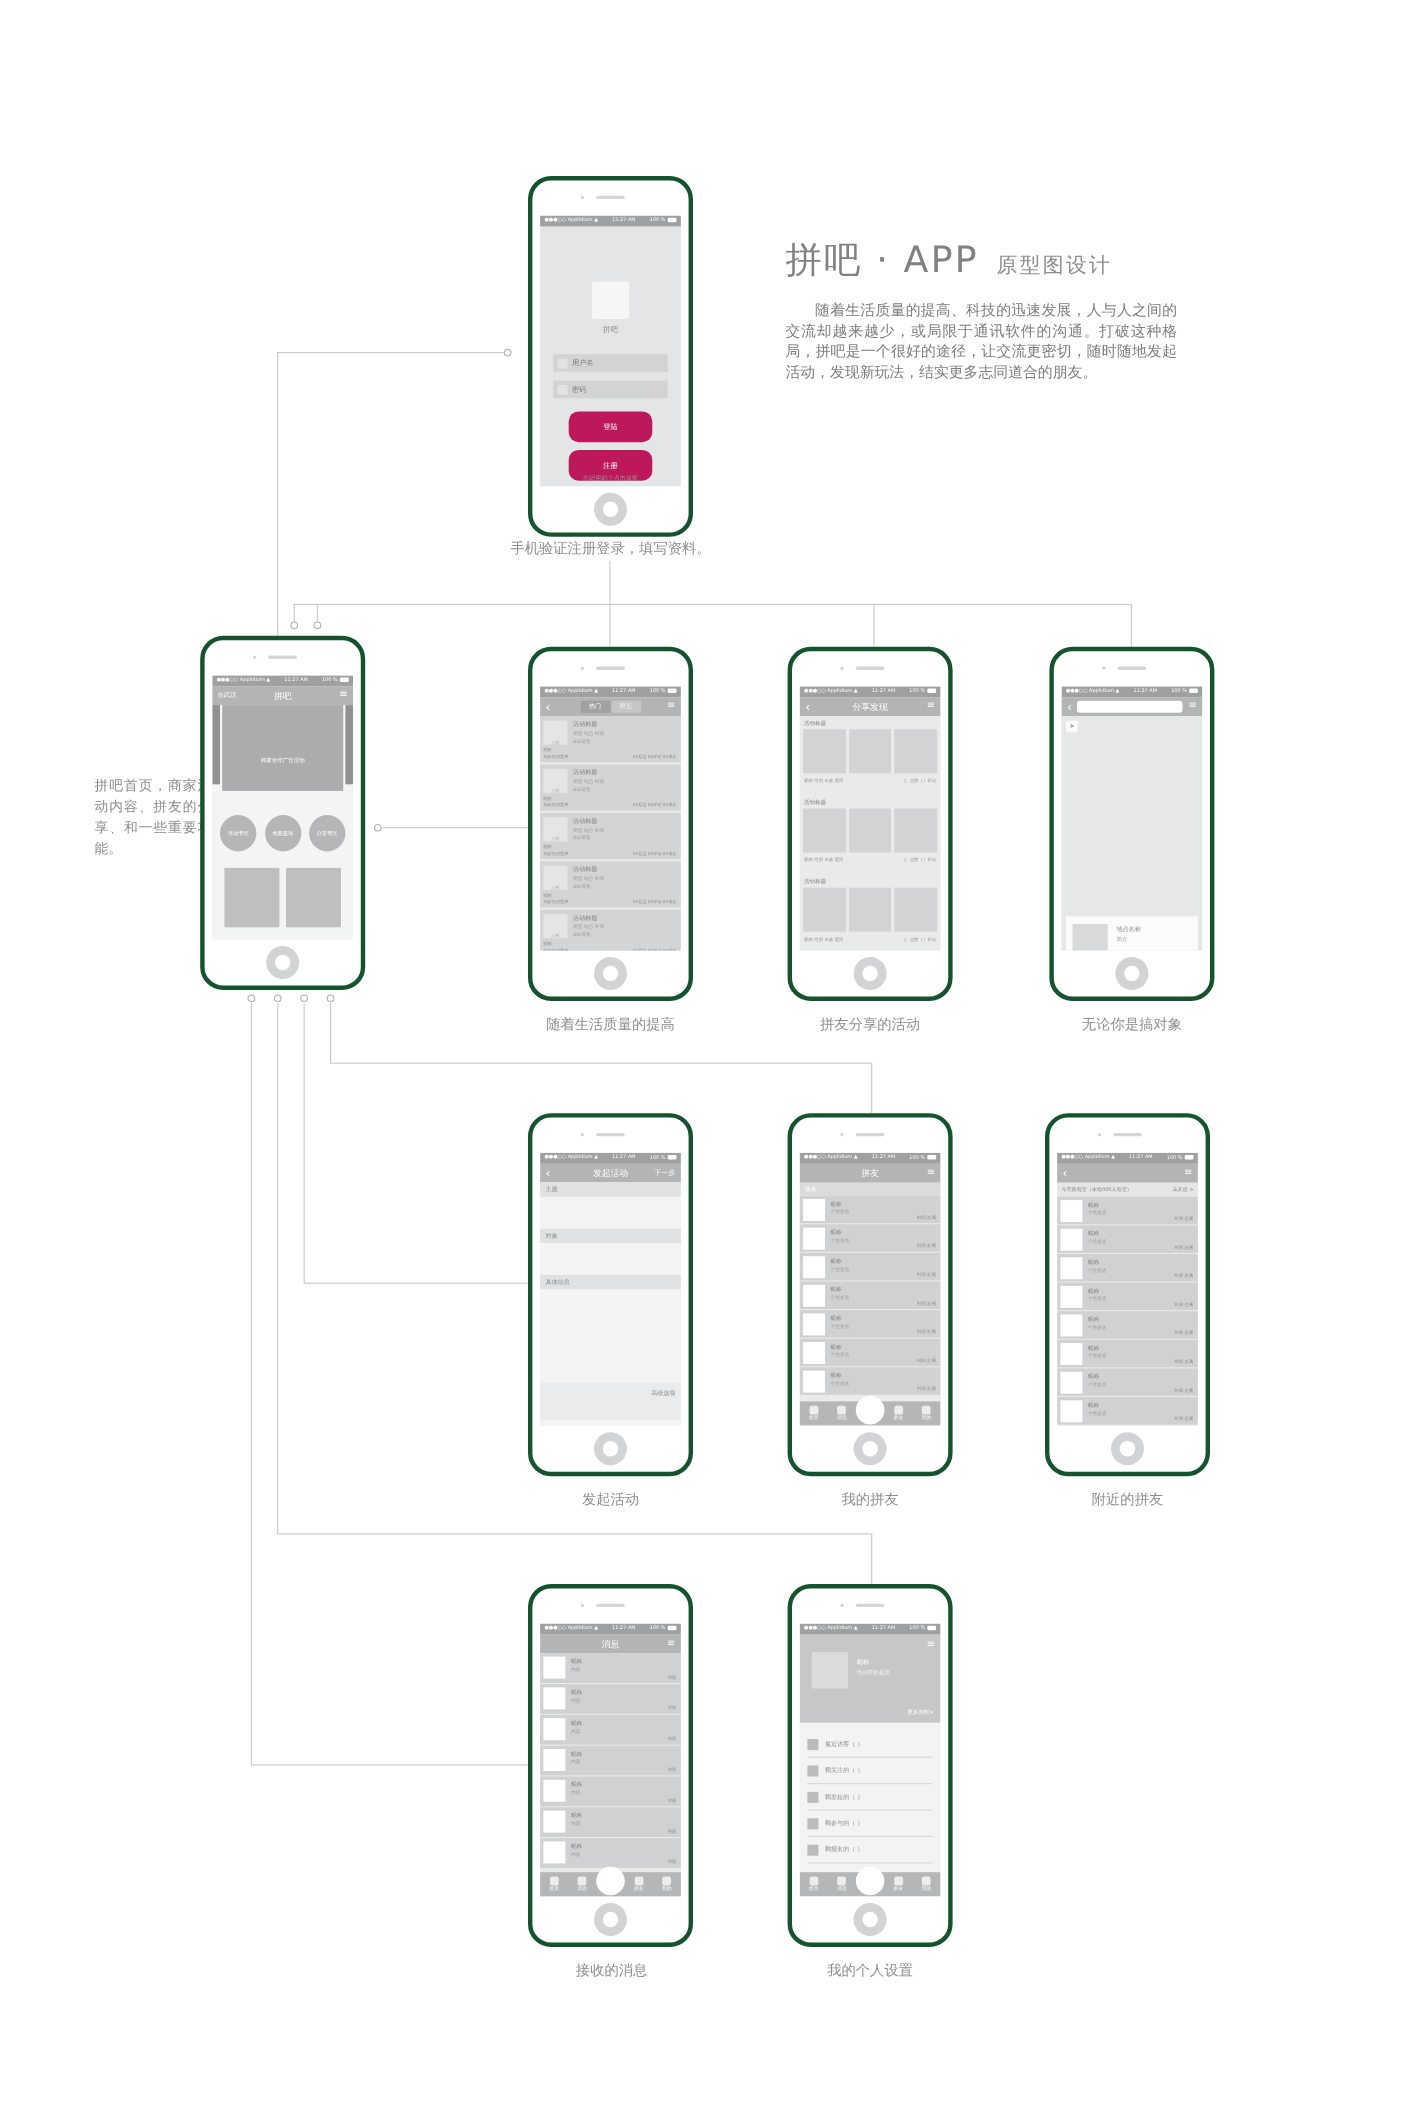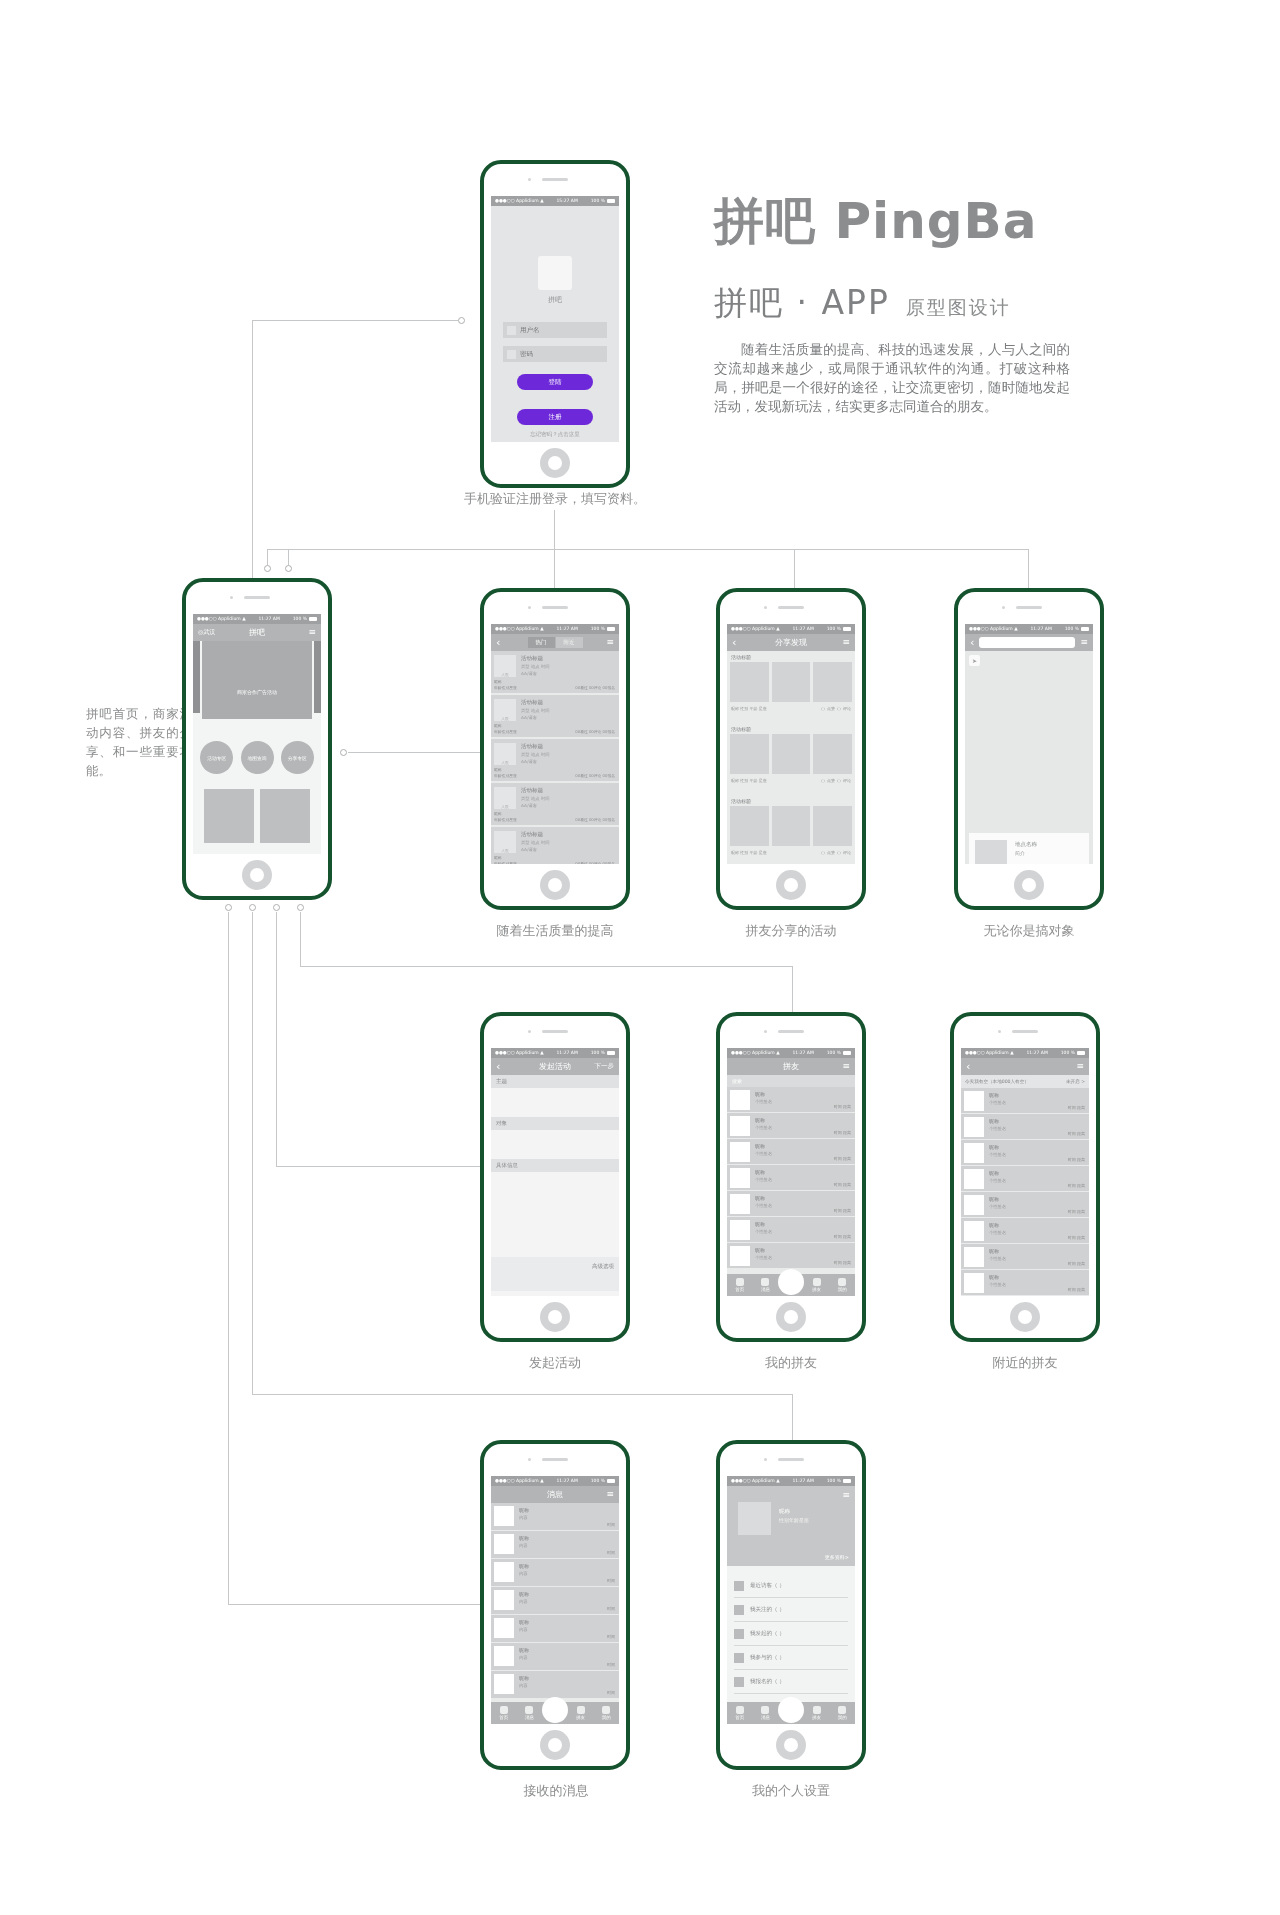--- a/index.html
+++ b/index.html
@@ -55,21 +55,21 @@
   .tab-center { flex:1; position:relative; }
   .center-circle { position:absolute; left:50%; top:-5px; transform:translateX(-50%); width:26px; height:26px; border-radius:50%; background:#fff; }
 
   
   .login-body { position:relative; height:100%; background:#e4e5e6; }
   .app-icon { position:absolute; top:50px; left:50%; transform:translateX(-50%); width:34px; height:34px; background:#f6f6f6; border-radius:3px; }
   .app-name { position:absolute; top:89px; left:0; right:0; text-align:center; font-size:7px; color:#8f9091; }
   .login-field { position:absolute; left:12px; right:12px; height:16px; background:#d2d3d4; display:flex; align-items:center; padding:0 4px; gap:4px; }
   .login-field .chk { width:9px; height:9px; background:#e2e3e4; }
   .login-field .flabel { font-size:6.5px; color:#77797b; }
-  .pill-btn { position:absolute; left:26px; right:26px; height:16px; background:#6d28d9; border-radius:9px; color:#fff; font-size:6.5px; display:flex; align-items:center; justify-content:center; }
+  .pill-btn { position:absolute; left:26px; right:26px; height:28px; background:#be185d; border-radius:9px; color:#fff; font-size:6.5px; display:flex; align-items:center; justify-content:center; }
   .forgot { position:absolute; bottom:14px; left:0; right:0; text-align:center; font-size:5.5px; color:#999b9c; }
 
   
   .home-body { position:relative; height:100%; background:#f3f4f4; }
   .banner { position:absolute; top:0; left:0; right:0; height:82px; }
   .banner .strip { position:absolute; top:0; bottom:10px; width:7px; background:#8f9192; }
   .banner .strip.l { left:0; } .banner .strip.r { right:0; }
   .banner .slide { position:absolute; left:9px; right:9px; top:0; bottom:4px; background:#aaacad; }
   .banner .bl { position:absolute; left:0; right:0; bottom:24px; text-align:center; font-size:5px; color:#fff; }
   .circle-row { position:absolute; top:100px; left:0; right:0; display:flex; justify-content:space-evenly; }
@@ -169,21 +169,20 @@
   <div class="cline" style="left:276px;top:1166px;width:204px;height:1px;"></div>
 
   <div class="cline" style="left:252px;top:912px;width:1px;height:482px;"></div>
   <div class="cline" style="left:252px;top:1394px;width:540px;height:1px;"></div>
   <div class="cline" style="left:792px;top:1394px;width:1px;height:46px;"></div>
 
   <div class="cline" style="left:228px;top:912px;width:1px;height:692px;"></div>
   <div class="cline" style="left:228px;top:1604px;width:252px;height:1px;"></div>
 
   <div class="brand">
-    <div class="brand-logo">拼吧 PingBa</div>
     <div class="brand-sub">
       <span class="brand-sub-main">拼吧 · APP</span>
       <span class="brand-sub-note">原型图设计</span>
     </div>
     <div class="brand-intro">
       <p>随着生活质量的提高、科技的迅速发展，人与人之间的交流却越来越少，或局限于通讯软件的沟通。打破这种格局，拼吧是一个很好的途径，让交流更密切，随时随地发起活动，发现新玩法，结实更多志同道合的朋友。</p>
     </div>
   </div>
 
   <div class="caption" style="left:455px;top:490px;width:200px;">手机验证注册登录，填写资料。</div>

